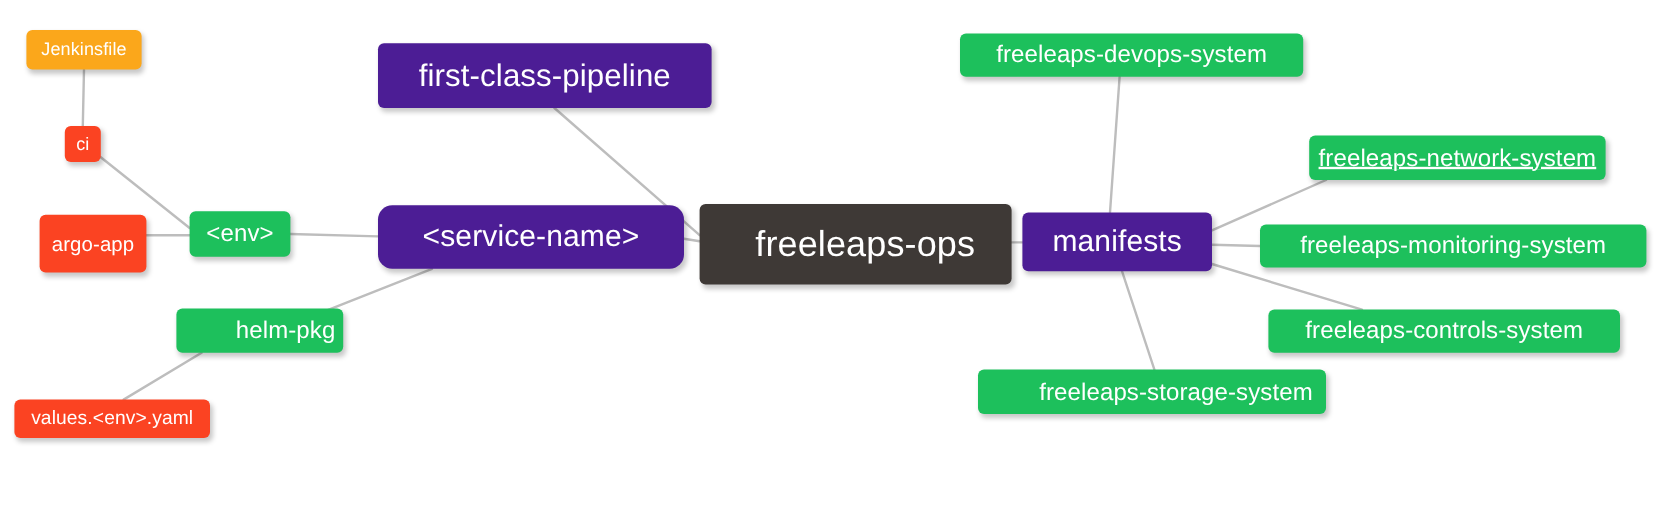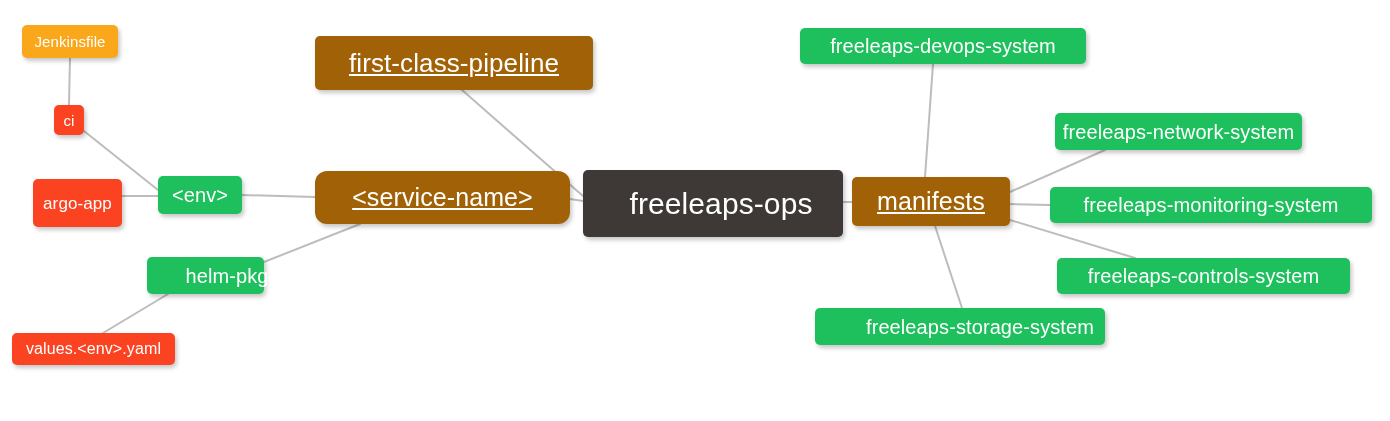--- a/index.html
+++ b/index.html
@@ -32,21 +32,21 @@
     color: #ffffff;
     border-radius: 5px;
     white-space: nowrap;
     text-align: center;
     box-shadow: 2px 3px 4px rgba(0,0,0,0.22);
     line-height: 1;
     letter-spacing: 0.1px;
     z-index: 2;
   }
   .n-root   { background: #3e3936; }
-  .n-blue   { background: #a16207; text-decoration: underline; }
+  .n-blue   { background: #4c1d95; }
   .n-green  { background: #1dc05c; text-align: center; }
   .n-red    { background: #fb4322; }
   .n-orange { background: #fba71b; }
 </style>
 </head>
 <body>
 
 <div id="canvas">
   <svg id="edges" viewBox="0 0 1390 421" xmlns="http://www.w3.org/2000/svg">
       <line x1="583" y1="196" x2="462" y2="90" stroke="#bdbdbd" stroke-width="2" stroke-linecap="round"></line>
@@ -63,24 +63,24 @@
       <line x1="1010" y1="204" x2="1050" y2="205" stroke="#bdbdbd" stroke-width="2" stroke-linecap="round"></line>
       <line x1="1010" y1="220" x2="1135" y2="258" stroke="#bdbdbd" stroke-width="2" stroke-linecap="round"></line>
       <line x1="935" y1="226" x2="962" y2="308" stroke="#bdbdbd" stroke-width="2" stroke-linecap="round"></line>
     </svg>
   <div id="node-layer">
       <div class="node n-root" style="left: 583px; top: 170px; width: 260px; height: 67px; font-size: 30px; padding-left: 16px;">freeleaps-ops</div>
       <div class="node n-blue" style="left: 315px; top: 36px; width: 278px; height: 54px; font-size: 26px;">first-class-pipeline</div>
       <div class="node n-blue" style="left: 315px; top: 171px; width: 255px; height: 53px; font-size: 25px; border-radius: 12px;">&lt;service-name&gt;</div>
       <div class="node n-blue" style="left: 852px; top: 177px; width: 158px; height: 49px; font-size: 25px;">manifests</div>
       <div class="node n-green" style="left: 158px; top: 176px; width: 84px; height: 38px; font-size: 20px;">&lt;env&gt;</div>
-      <div class="node n-green" style="left: 147px; top: 257px; width: 117px; height: 37px; font-size: 20px; padding-left: 43px;">helm-pkg</div>
+      <div class="node n-green" style="left: 147px; top: 257px; width: 139px; height: 37px; font-size: 20px; padding-left: 43px;">helm-pkg</div>
       <div class="node n-red" style="left: 54px; top: 105px; width: 30px; height: 30px; font-size: 15px;">ci</div>
       <div class="node n-red" style="left: 33px; top: 179px; width: 89px; height: 48px; font-size: 17px;">argo-app</div>
       <div class="node n-red" style="left: 12px; top: 333px; width: 163px; height: 32px; font-size: 16px;">values.&lt;env&gt;.yaml</div>
       <div class="node n-orange" style="left: 22px; top: 25px; width: 96px; height: 33px; font-size: 15px;">Jenkinsfile</div>
       <div class="node n-green" style="left: 800px; top: 28px; width: 286px; height: 36px; font-size: 20px;">freeleaps-devops-system</div>
-      <div class="node n-green" style="left: 1055px; top: 113px; width: 247px; height: 37px; font-size: 20px;">freeleaps-network-system</div>
+      <div class="node n-green" style="left: 1091px; top: 113px; width: 247px; height: 37px; font-size: 20px; text-decoration: underline;">freeleaps-network-system</div>
       <div class="node n-green" style="left: 1050px; top: 187px; width: 322px; height: 36px; font-size: 20px;">freeleaps-monitoring-system</div>
       <div class="node n-green" style="left: 1057px; top: 258px; width: 293px; height: 36px; font-size: 20px;">freeleaps-controls-system</div>
       <div class="node n-green" style="left: 815px; top: 308px; width: 290px; height: 37px; font-size: 20px; padding-left: 40px;">freeleaps-storage-system</div>
     </div>
 </div>
 
 </body></html>

